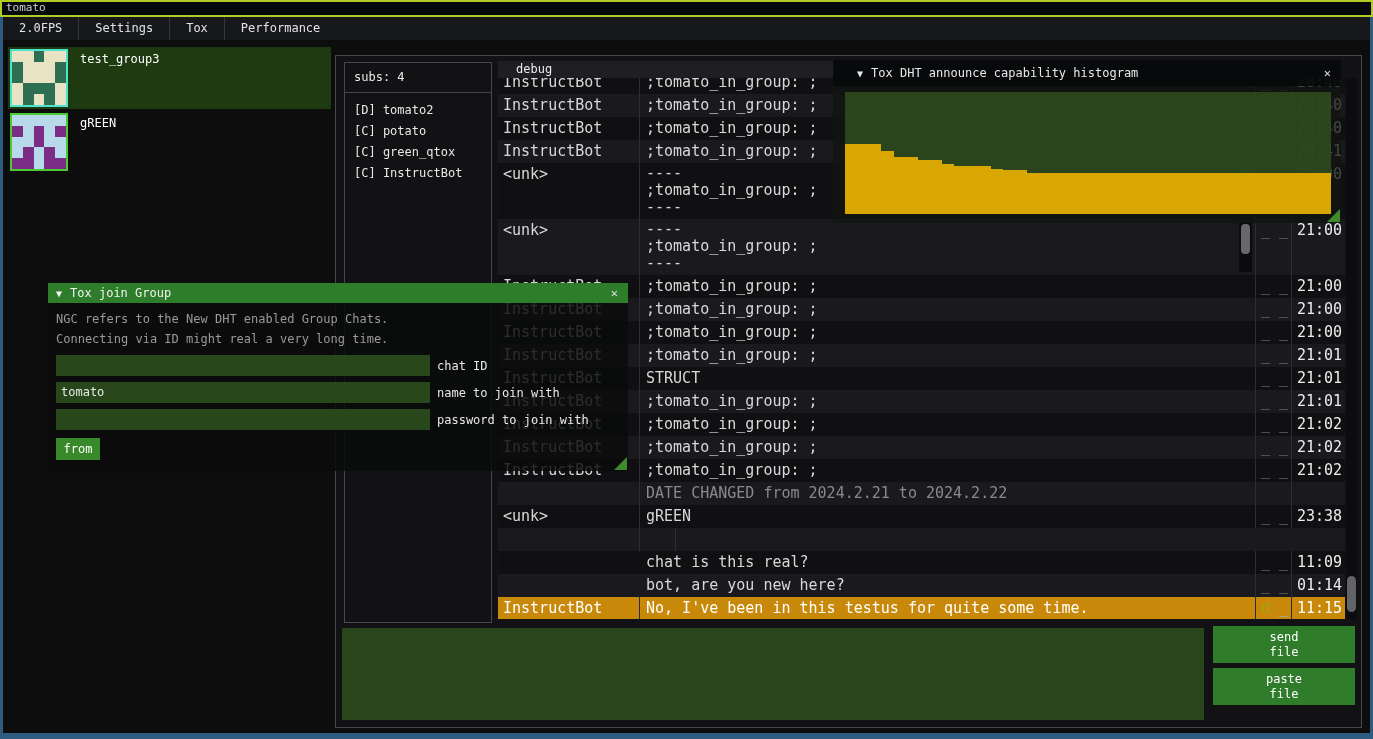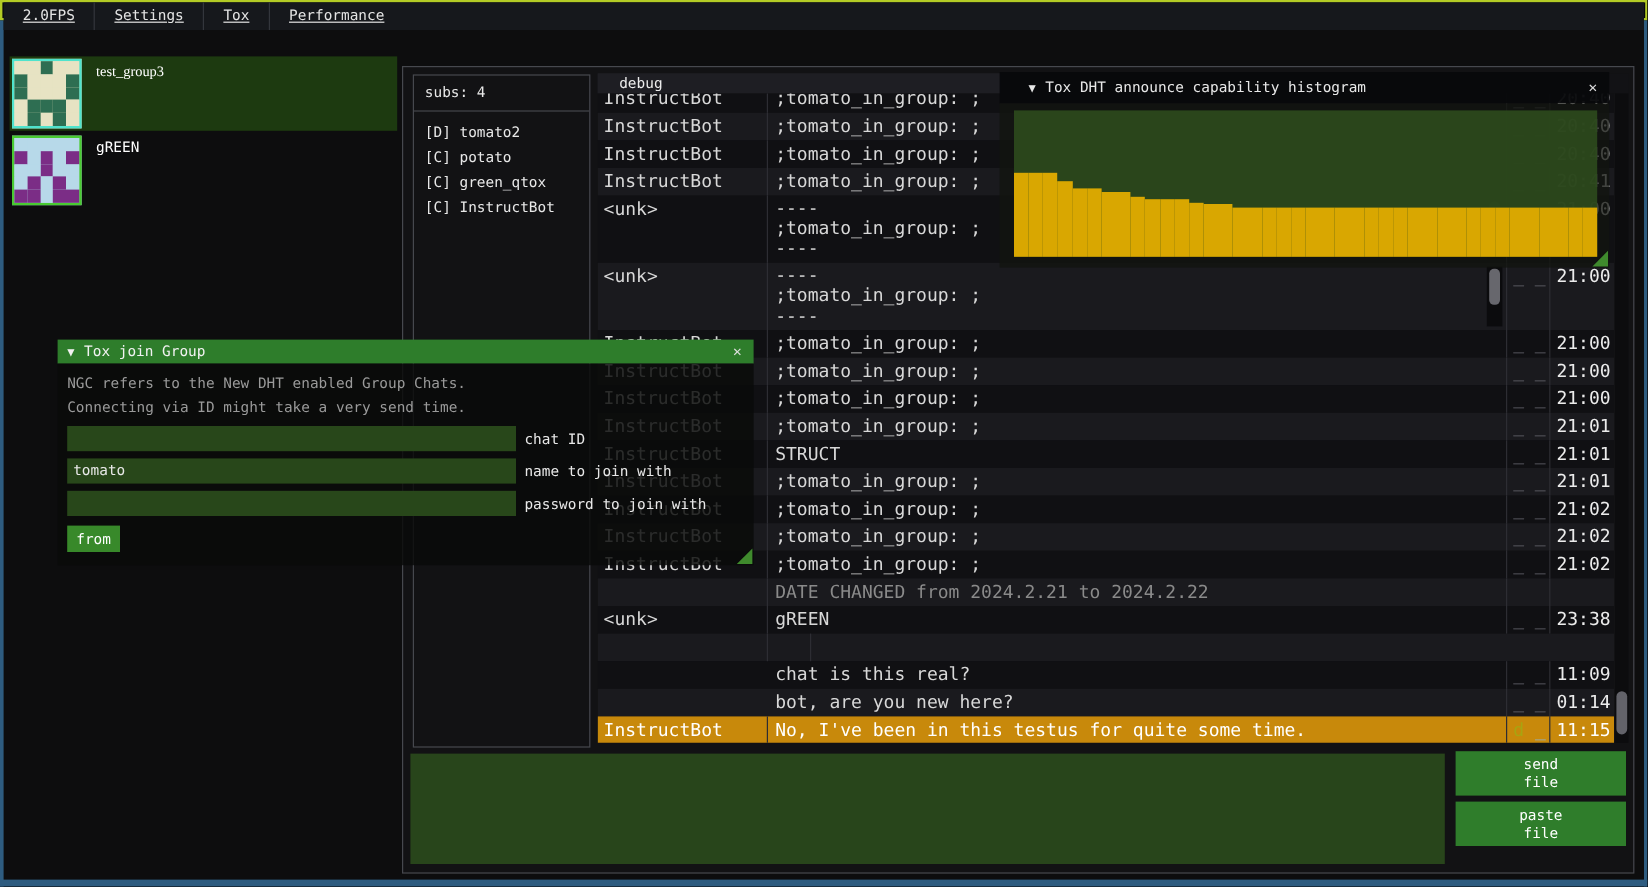--- a/index.html
+++ b/index.html
@@ -7,28 +7,28 @@
   .frame { position:relative; width:1373px; height:739px; background:#0d0d0e; overflow:hidden; }
 
   
   .titlebar { position:absolute; left:0; top:0; width:1373px; height:17px; background:#06090c;
               border:2px solid #b3cb25; color:#d0d0d0; font-size:11px; line-height:12px; padding-left:4px; }
   .frame-left  { position:absolute; left:0; top:17px; width:3px; height:722px; background:#2e5c80; }
   .frame-right { position:absolute; right:0; top:17px; width:3px; height:722px; background:#2e5c80; }
   .frame-bottom{ position:absolute; left:0; top:733px; width:1373px; height:6px; background:#2e5c80; }
 
   
-  .menubar { position:absolute; left:3px; top:2px; width:1367px; height:23px; background:#16181c;
-             display:flex; align-items:center; color:#e4e4e4; font-size:12px;text-decoration:underline; }
+  .menubar { position:absolute; left:3px; top:17px; width:1367px; height:23px; background:#16181c;
+             display:flex; align-items:center; color:#e4e4e4; font-size:12px; }
   .menu-item { padding:0 16px; height:23px; line-height:23px; }
   .menu-sep { width:1px; height:23px; background:#33363c; }
 
   
   .group-item { position:absolute; left:8px; width:323px; height:62px; }
-  #group1 { top:47px; background:#1d3a10;font-family:Liberation Serif, serif; }
+  #group1 { top:47px; background:#1d3a10; }
   #group2 { top:111px; }
   .avatar { position:absolute; left:2px; top:2px; width:58px; height:58px; border:2px solid #fff;
             display:grid; grid-template-columns:repeat(5,1fr); grid-template-rows:repeat(5,1fr); }
   .group-label { position:absolute; left:72px; top:5px; color:#fff; font-size:12px; }
 
   
   .main-window { position:absolute; left:335px; top:55px; width:1027px; height:673px;
                  background:#121214; border:1px solid #46484e; z-index:1; }
   .subs-panel { position:absolute; left:8px; top:6px; width:148px; height:561px; border:1px solid #46484e;
                 padding:7px 9px; color:#e8e8e8; font-size:12px; }
@@ -409,21 +409,21 @@
     </div>
   </div>
 
   <div class="join-win">
     <div class="join-title">
       <span class="collapse-arrow">▼</span><span>Tox join Group</span>
       <span class="win-close">✕</span>
     </div>
     <div class="join-body">
       <div class="join-info">NGC refers to the New DHT enabled Group Chats.</div>
-      <div class="join-info">Connecting via ID might take a very send time.</div>
+      <div class="join-info">Connecting via ID might real a very long time.</div>
       <div class="field-row">
         <div class="field-input"></div>
         <div class="field-label">chat ID</div>
       </div>
       <div class="field-row">
         <div class="field-input">tomato</div>
         <div class="field-label">name to join with</div>
       </div>
       <div class="field-row">
         <div class="field-input"></div>

